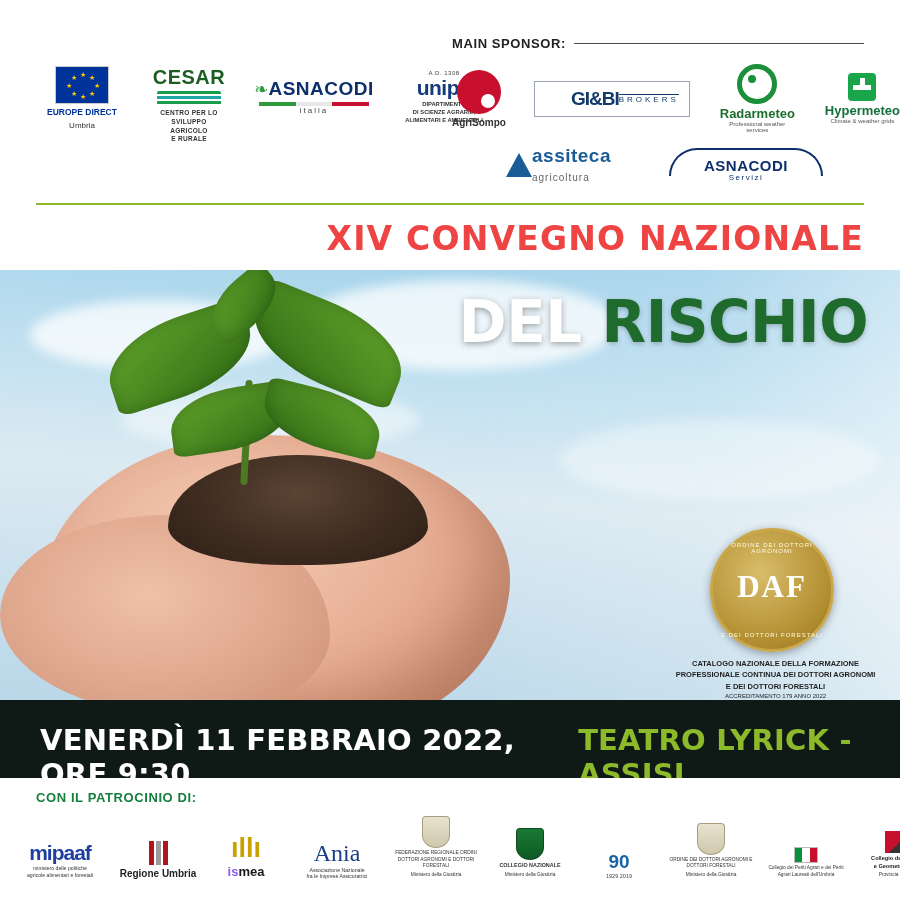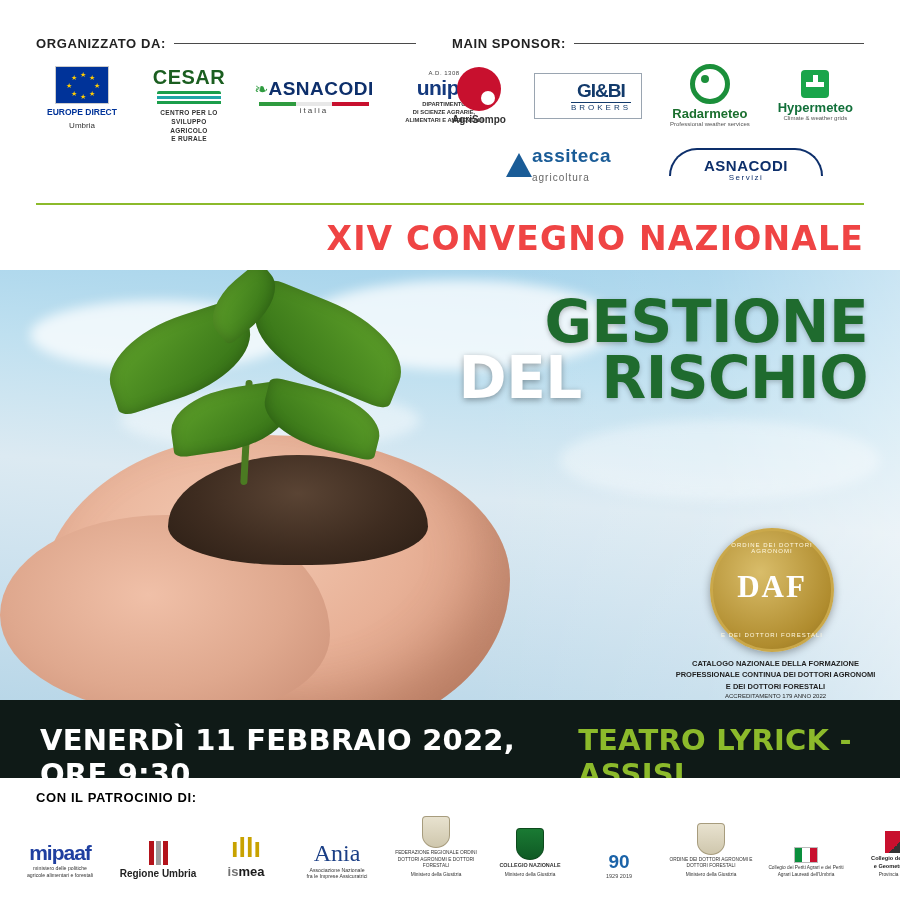--- a/index.html
+++ b/index.html
@@ -134,56 +134,52 @@
   .seal-cap .acc{font-weight:normal;font-size:6px;}
 
   
   .datebar{position:absolute;left:0;top:700px;width:900px;height:78px;background:#0f1a17;}
   .datebar .inner{position:absolute;left:40px;top:23px;display:flex;align-items:baseline;gap:14px;}
   .date-txt{font-size:29px;font-weight:bold;color:#ffffff;font-family:"DejaVu Sans", sans-serif;letter-spacing:.2px;}
   .venue-txt{font-size:29px;font-weight:bold;color:#8cba2b;font-family:"DejaVu Sans", sans-serif;letter-spacing:.2px;}
 
   
   .patro{position:absolute;left:0;top:778px;width:900px;height:122px;background:#fff;}
-  .patro-head{position:absolute;left:36px;top:12px;font-size:13px;font-weight:bold;letter-spacing:.6px;color:#000000;}
+  .patro-head{position:absolute;left:36px;top:12px;font-size:13px;font-weight:bold;letter-spacing:.6px;color:#15803d;}
   .patro-row{position:absolute;left:14px;top:38px;width:872px;display:flex;align-items:flex-end;gap:9px;}
   .p-logo{flex:0 0 auto;text-align:center;}
   .mipaaf .nm{font-size:21px;font-weight:bold;color:#1f3fa0;letter-spacing:-1px;}
   .mipaaf .sub{font-size:5.2px;color:#333;line-height:1.35;}
   .regione .bars{display:flex;gap:2px;justify-content:center;}
   .regione .bars i{width:5px;height:24px;background:#b3131b;display:block;}
   .regione .bars i:nth-child(2){background:#9c9c9c;}
   .regione .nm{font-size:10px;font-weight:bold;color:#222;margin-top:3px;}
   .ismea .mk{font-size:27px;color:#c8a200;font-weight:bold;}
   .ismea .nm{font-size:13px;font-weight:bold;color:#1a1a1a;}
-  .ismea .nm span{color:#737373;}
+  .ismea .nm span{color:#8b5cf6;}
   .ania .nm{font-size:24px;color:#1b3f86;font-family:"Liberation Serif", serif;}
   .ania .sub{font-size:5.2px;color:#333;}
   .crest{width:26px;height:30px;margin:0 auto;background:linear-gradient(#e8e2cf,#cfc7ad);
       border-radius:4px 4px 50% 50%/4px 4px 40% 40%;border:1px solid #a79c7d;}
   .crest.green{background:linear-gradient(#1a7a33,#0f5a24);border-color:#0d4a1d;}
   .tri-it{width:22px;height:14px;margin:0 auto;background:linear-gradient(90deg,#0a8f3c 0 33%,#fff 33% 66%,#c8102e 66% 100%);border:1px solid #bbb;}
   .tiny{font-size:4.8px;line-height:1.4;color:#333;margin-top:2px;}
   .tiny b{font-size:5.4px;}
   .nine0 .num{font-size:19px;font-weight:bold;color:#1b63a8;}
   .nine0 .yrs{font-size:5.5px;color:#444;}
   .collegio .sq{width:30px;height:22px;margin:0 auto;background:linear-gradient(135deg,#c8102e 50%,#333 50%);}
   .collegio .nm{font-size:5.6px;font-weight:bold;color:#222;line-height:1.35;margin-top:2px;}
 </style>
 </head>
 <body>
 
 <div class="poster">
 
   <div class="top">
 
-    <div class="hdr-row" id="org-head">
-      <span class="hdr-label">ORGANIZZATO DA:</span>
-      <span class="hdr-rule"></span>
-    </div>
 
     <div class="hdr-row" id="spon-head">
       <span class="hdr-label">MAIN SPONSOR:</span>
       <span class="hdr-rule"></span>
     </div>
 
     <div class="logo-strip" style="left:36px;top:66px;gap:18px;align-items:flex-start;">
 
       <div class="logo" style="flex-direction:column;width:92px;">
         <div class="eu-flag">
@@ -229,21 +225,21 @@
 ALIMENTARI E AMBIENTALI</div>
       </div>
     </div>
 
     <div class="logo-strip" style="left:452px;top:64px;gap:28px;align-items:center;">
       <div class="logo agrisompo" style="flex-direction:column;">
         <div class="circle"></div>
         <div class="nm">AgriSompo</div>
       </div>
 
-      <div class="logo gibi" style="flex-direction:column;padding-left:36px;">
+      <div class="logo gibi" style="flex-direction:row;padding-left:36px;">
         <div class="gibi-top">GI&amp;BI</div>
         <div class="gibi-bot">BROKERS</div>
       </div>
 
       <div class="logo radar" style="flex-direction:column;">
         <div class="ring"></div>
         <div class="nm">Radarmeteo</div>
         <div class="sub">Professional weather services</div>
       </div>
 
@@ -291,21 +287,20 @@
     <div class="stem"></div>
     <div class="leaf" style="left:105px;top:48px;width:150px;height:78px;transform:rotate(-18deg);"></div>
     <div class="leaf" style="left:248px;top:34px;width:160px;height:80px;transform:rotate(22deg) scaleX(-1);"></div>
     <div class="leaf" style="left:170px;top:118px;width:120px;height:62px;transform:rotate(-8deg);"></div>
     <div class="leaf" style="left:262px;top:120px;width:120px;height:58px;transform:rotate(14deg) scaleX(-1);"></div>
     <div class="leaf" style="left:205px;top:10px;width:78px;height:46px;transform:rotate(-40deg);"></div>
 
     <div class="hero-fade"></div>
 
     <div class="title">
-      <div class="l1 g">GESTIONE</div>
       <div class="l2">
         <span class="w">DEL</span>
         <span class="g">RISCHIO</span>
       </div>
     </div>
 
     <div class="seal">
       <div class="ring-txt">ORDINE DEI DOTTORI AGRONOMI</div>
       <div class="daf">DAF</div>
       <div class="ring-txt2">E DEI DOTTORI FORESTALI</div>

